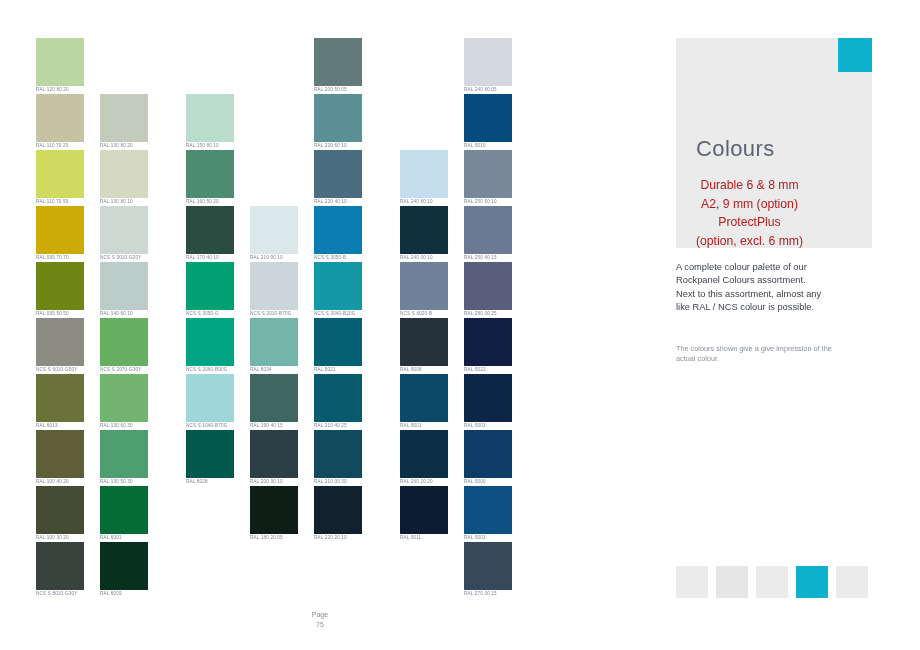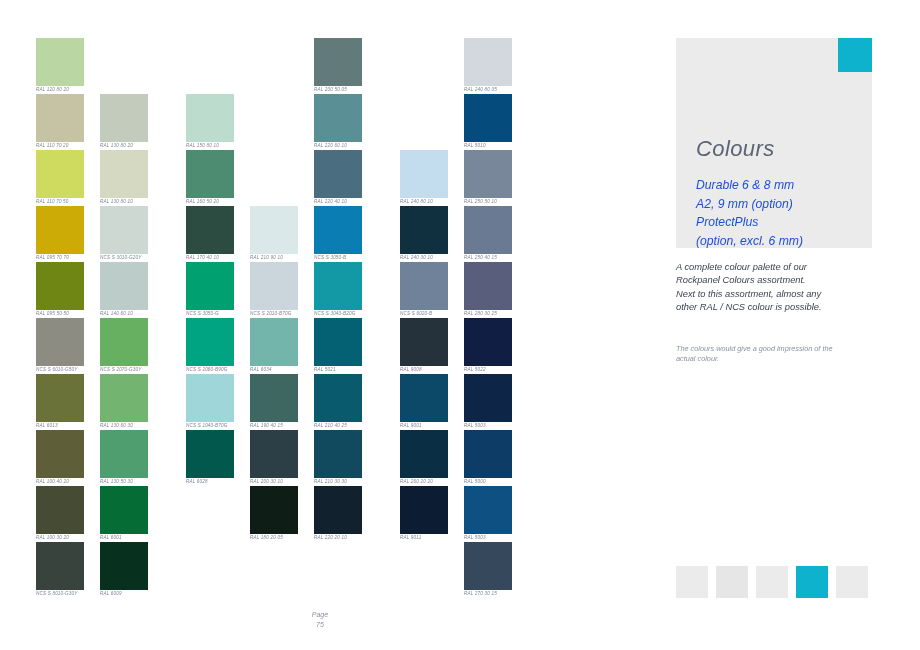--- a/index.html
+++ b/index.html
@@ -4,21 +4,21 @@
 <style>
   html,body{margin:0;padding:0;}
   body{
     width:920px;height:650px;
     background:#ffffff;
     font-family:"Liberation Sans", sans-serif;
     color:#3d4352;
     overflow:hidden;
     position:relative;
   }
-  #page{position:relative;width:920px;height:650px;font-style:italic;}
+  #page{position:relative;width:920px;height:650px;}
 
   
   #swatch-grid{position:absolute;left:0;top:0;width:640px;height:620px;}
   .swatch-col{position:absolute;top:0;width:56px;}
   .swatch-cell{position:absolute;left:0;width:48px;}
   .swatch-chip{width:48px;height:48px;display:block;}
   .swatch-label{
     font-size:4.6px;
     line-height:8px;
     height:8px;
@@ -53,22 +53,23 @@
     font-size:22px;
     font-weight:300;
     letter-spacing:0.4px;
     color:#5c6372;
   }
   #panel-subtitle{
     position:absolute;left:20px;top:138px;
     font-size:12.2px;
     line-height:18.6px;
     font-weight:300;
-    color:#1d4ed8;
+    color:#b91c1c;
     white-space:pre-line;
+    text-align:center;
   }
 
   #panel-body{
     position:absolute;left:676px;top:261px;width:205px;
     font-size:9.3px;
     line-height:13.4px;
     color:#3d4352;
     white-space:pre-line;
   }
   #panel-note1{
@@ -359,22 +360,22 @@
       <div id="panel-subtitle">Durable 6 &amp; 8 mm
 A2, 9 mm (option)
 ProtectPlus
 (option, excl. 6 mm)</div>
     </div>
   </div>
 
   <div id="panel-body">A complete colour palette of our
 Rockpanel Colours assortment.
 Next to this assortment, almost any
-other RAL / NCS colour is possible.</div>
-  <div id="panel-note1">The colours would give a good impression of the
+like RAL / NCS colour is possible.</div>
+  <div id="panel-note1">The colours shown give a give impression of the
 actual colour.</div>
 
   <div id="bottom-strip">
       <div class="strip-chip" style="background: rgb(235, 235, 235);"></div>
       <div class="strip-chip" style="background: rgb(230, 230, 230);"></div>
       <div class="strip-chip" style="background: rgb(235, 235, 235);"></div>
       <div class="strip-chip" style="background: rgb(14, 178, 205);"></div>
       <div class="strip-chip" style="background: rgb(235, 235, 235);"></div>
     </div>
 

